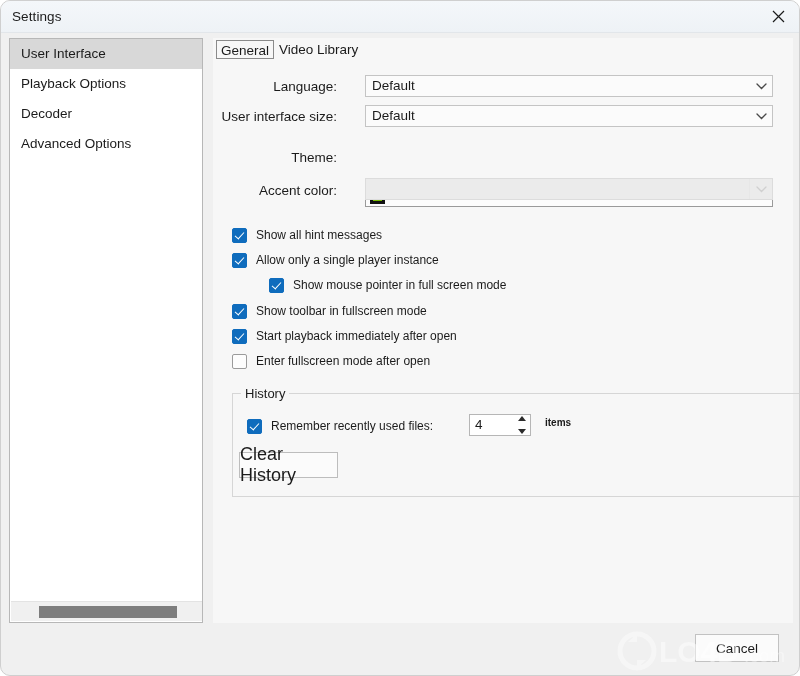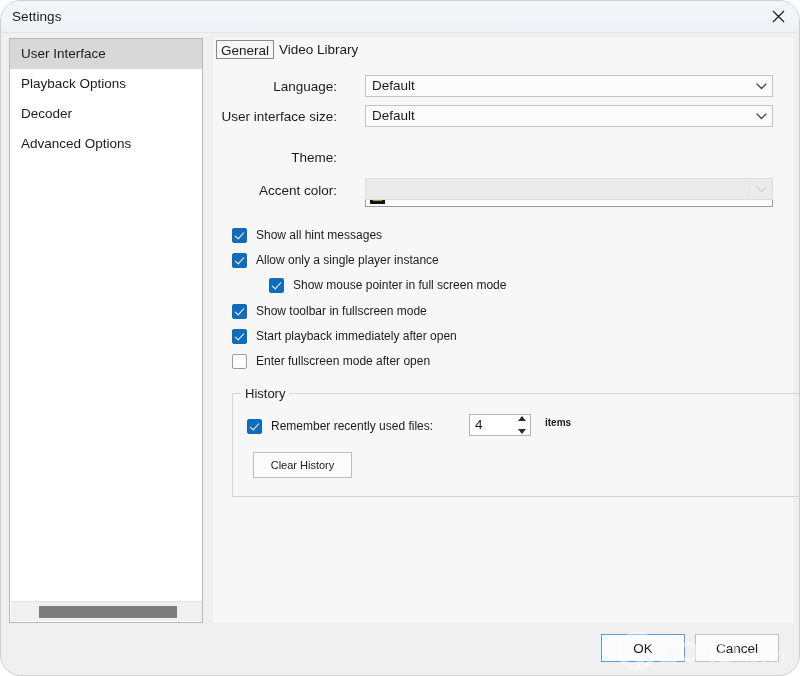--- a/index.html
+++ b/index.html
@@ -19,21 +19,21 @@
 
   
   #window {
     position: absolute;
     left: 0; top: 0;
     width: 800px;
     height: 676px;
     box-sizing: border-box;
     background: #f0f0f0;
     border: 1px solid #cfcfcf;
-    border-radius: 21px;
+    border-radius: 10px;
     overflow: hidden;
   }
 
   
   #titlebar {
     position: absolute;
     left: 0; top: 0;
     width: 800px;
     height: 32px;
     background: linear-gradient(to bottom, #f4f7fa 0%, #eef2f6 100%);
@@ -301,28 +301,28 @@
   #items-label {
     position: absolute;
     left: 312px;
     top: 23px;
     font-size: 10px;
     color: #1b1b1b;
     font-weight: bold;
   }
   #clear-history {
     position: absolute;
-    left: 20px;
+    left: 6px;
     top: 58px;
     width: 99px;
     height: 26px;
     background: #fbfbfb;
     border: 1px solid #bdbdbd;
     box-sizing: border-box;
-    font-size: 11px;
+    font-size: 18px;
     color: #1b1b1b;
     display: flex;
     align-items: center;
     justify-content: center;
     cursor: default;
   }
 
   
   #btn-ok, #btn-cancel {
     position: absolute;
@@ -489,23 +489,20 @@
       </span>
     </div>
 
     <div id="items-label">items</div>
 
     <div id="clear-history">
       <span>Clear History</span>
     </div>
   </div>
 
-  <div id="btn-ok">
-    <span>OK</span>
-  </div>
   <div id="btn-cancel">
     <span>Cancel</span>
   </div>
 
   <div id="watermark">
     <svg width="190" height="48" viewBox="0 0 190 48" aria-hidden="true">
       <g opacity="0.75">
         <circle cx="26" cy="22" r="17" fill="none" stroke="#ffffff" stroke-width="5"></circle>
         <path d="M26 5 L17 13 L26 13 Z" fill="#ffffff"></path>
         <path d="M26 39 L35 31 L26 31 Z" fill="#ffffff"></path>

